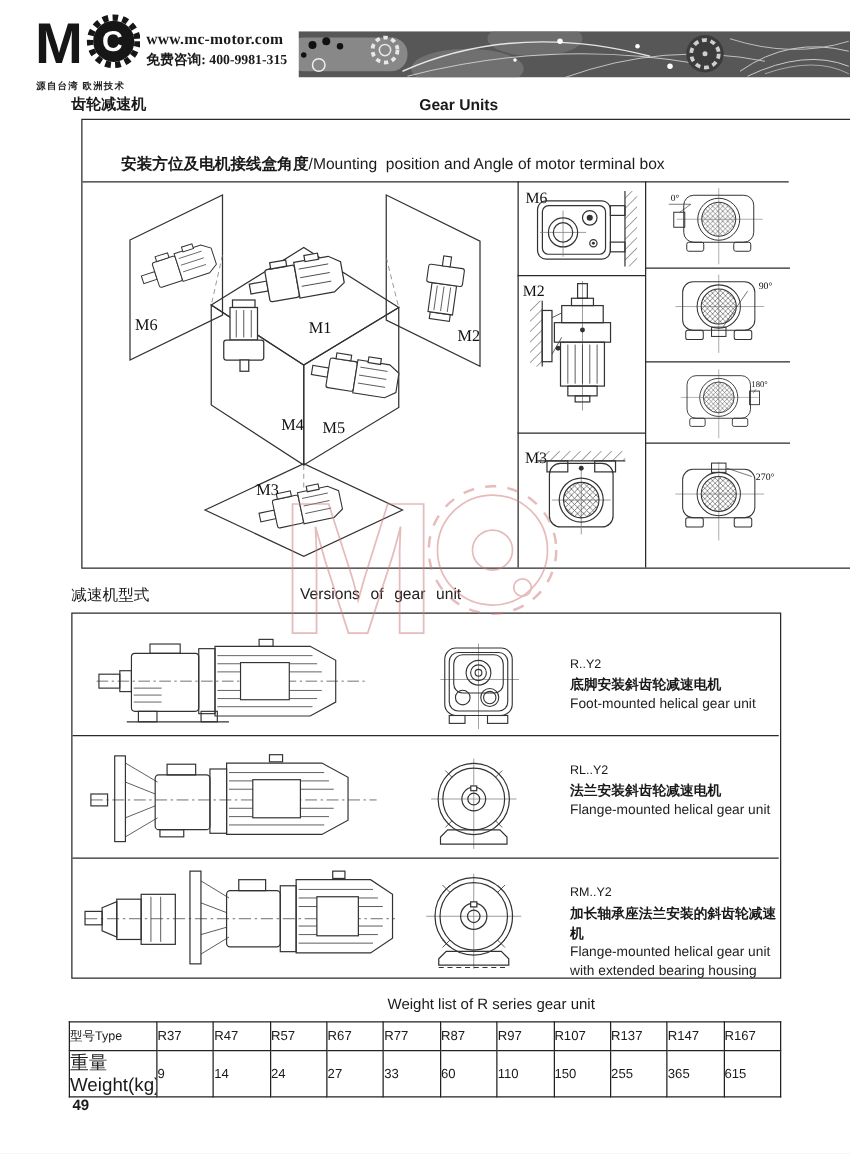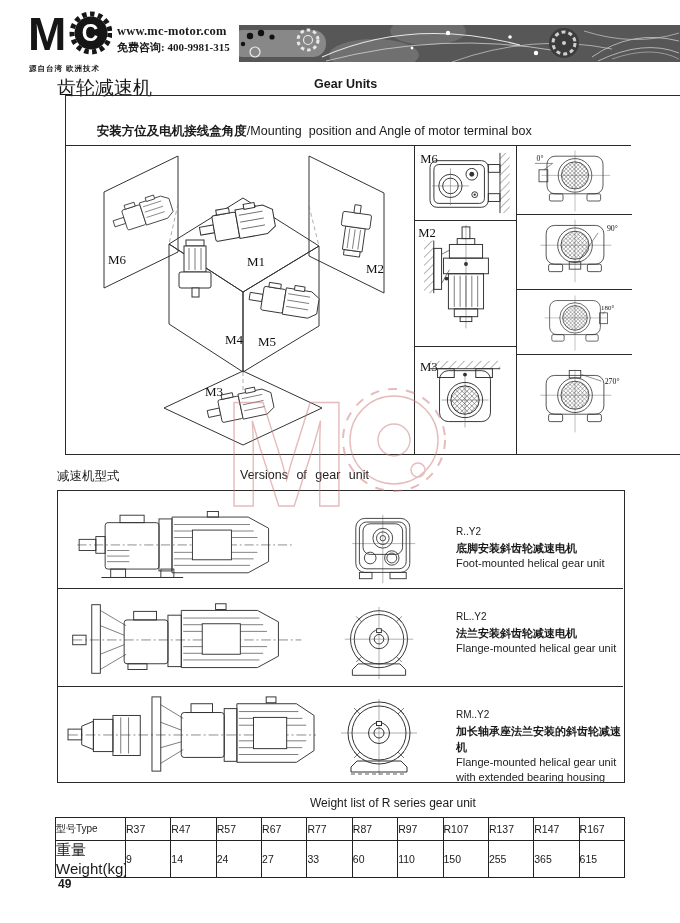--- a/index.html
+++ b/index.html
@@ -2,21 +2,21 @@
 <html><head>
 <meta charset="utf-8">
 <style>
   html,body{margin:0;padding:0;background:#e8e8e8}
   #page{position:relative;width:680px;height:923px;background:#fff;overflow:hidden;
         font-family:"Liberation Sans",sans-serif;color:#1a1a1a}
   .abs{position:absolute}
   .box{position:absolute;border:1.3px solid #2a2a2a;box-sizing:border-box}
   .hline{position:absolute;border-top:1.2px solid #2a2a2a;height:0}
   .vline{position:absolute;border-left:1.2px solid #2a2a2a;width:0}
-  .title-cn{font-weight:normal;font-size:19px}
+  .title-cn{font-weight:bold;font-size:12px}
   .title-en{font-weight:bold;font-size:12.5px}
   .mhead{position:absolute;left:10px;top:13px;font-size:12.5px;white-space:pre}
   .mhead .cn{font-weight:bold}
   .sec-head-cn{font-weight:normal;font-size:12.5px}
   .sec-head-en{font-size:12.5px;word-spacing:5px;color:#222}
   .vmodel{font-size:10px;line-height:16px}
   .vcn{font-size:11px;font-weight:bold;line-height:16px}
   .ven{font-size:11px;line-height:15px;color:#222}
   .contact{position:absolute;left:112px;top:21px;width:127px;height:42px;background:#fff;
            padding:3px 5px;box-sizing:border-box;z-index:3}
@@ -114,21 +114,21 @@
     <path d="M472,6 Q522,22 567,8" stroke="#bdbdbd" stroke-width="0.8" fill="none"></path>
     <path d="M500,34 Q540,20 567,34" stroke="#b5b5b5" stroke-width="0.7" fill="none"></path>
   </svg>
 
   <div class="contact">
     <div class="site">www.mc-motor.com</div>
     <div class="hot">免费咨询: 400-9981-315</div>
   </div>
 
   <div class="abs title-cn" style="left:57px;top:75px">齿轮减速机</div>
-  <div class="abs title-en" style="left:314px;top:77px;width:130px;">Gear Units</div>
+  <div class="abs title-en" style="left:302px;top:77px;width:130px;text-align:center">Gear Units</div>
 
   <div class="box" style="left:65px;top:95px;width:660px;height:360px">
     <div class="mhead">
       <span class="cn">安装方位及电机接线盒角度</span><span>/Mounting  position and Angle of motor terminal box</span>
     </div>
     <div class="hline" style="left:0;top:49px;width:565px"></div>
     <div class="vline" style="left:348px;top:49px;height:309px"></div>
     <div class="vline" style="left:450px;top:49px;height:309px"></div>
     <div class="hline" style="left:348px;top:124px;width:102px"></div>
     <div class="hline" style="left:348px;top:250px;width:102px"></div>

